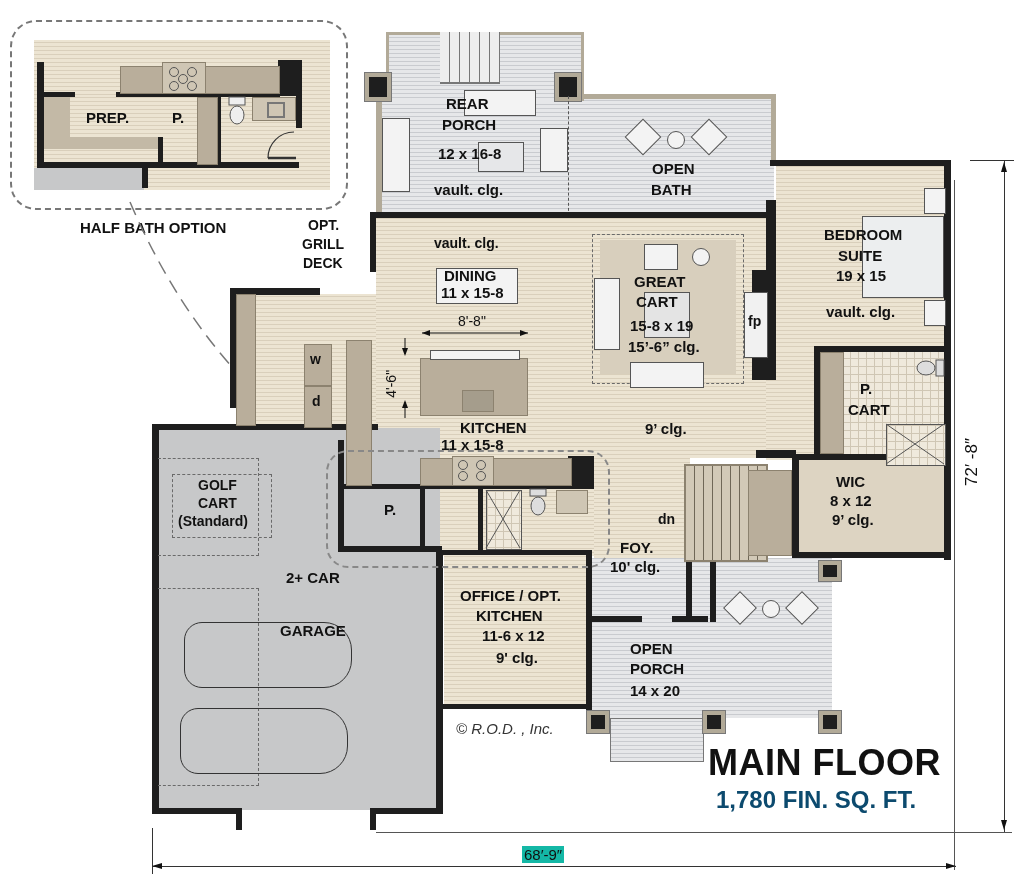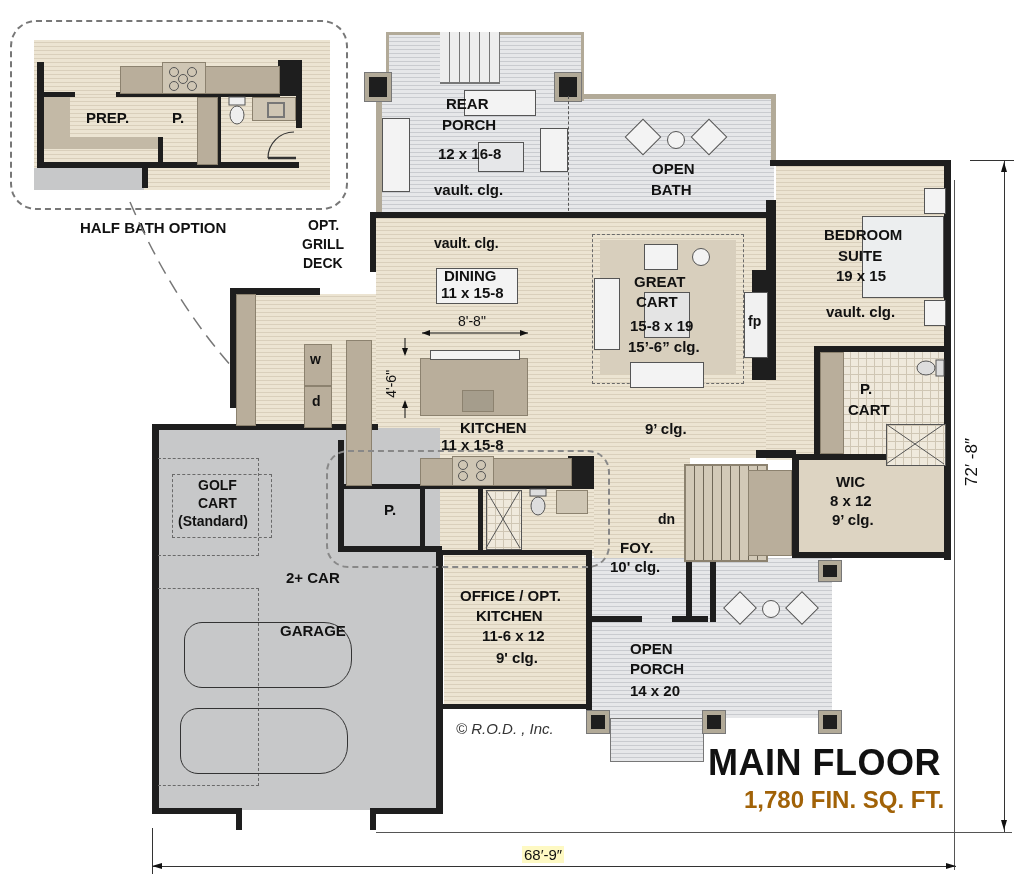--- a/index.html
+++ b/index.html
@@ -273,30 +273,30 @@
 <div class="lbl f15" style="left:482px;top:628px;">11-6 x 12</div>
 <div class="lbl f15" style="left:496px;top:650px;">9' clg.</div>
 
 <div class="lbl f15" style="left:630px;top:641px;">OPEN</div>
 <div class="lbl f15" style="left:630px;top:661px;">PORCH</div>
 <div class="lbl f15" style="left:630px;top:683px;">14 x 20</div>
 
 <div class="abs" style="left:456px;top:720px;font-size:15px;font-style:italic;color:#333;">© R.O.D. , Inc.</div>
 
 <div class="abs" style="left:708px;top:742px;font-size:36px;font-weight:bold;color:#111;letter-spacing:0.5px;">MAIN FLOOR</div>
-<div class="abs" style="left:744px;top:786px;font-size:24px;font-weight:bold;color:#a16207;">1,780 FIN. SQ. FT.</div>
+<div class="abs" style="left:716px;top:786px;font-size:24px;font-weight:bold;color:#0c4a6e;">1,780 FIN. SQ. FT.</div>
 
 <div class="abs" style="left:376px;top:832px;width:636px;border-top:1px solid #555;"></div>
 <div class="abs" style="left:152px;top:866px;width:804px;border-top:1px solid #333;"></div>
 <div class="abs" style="left:152px;top:828px;height:46px;border-left:1px solid #333;"></div>
 <div class="abs" style="left:954px;top:180px;height:690px;border-left:1px solid #555;"></div>
 <div class="abs" style="left:970px;top:160px;width:44px;border-top:1px solid #333;"></div>
 <div class="abs" style="left:1004px;top:160px;height:672px;border-left:1px solid #333;"></div>
 <svg style="left:150px;top:860px;" width="810" height="12">
     <path d="M2 6 L12 3 L12 9 Z" fill="#111"></path>
     <path d="M806 6 L796 3 L796 9 Z" fill="#111"></path>
   </svg>
 <svg style="left:998px;top:160px;" width="12" height="672">
     <path d="M6 2 L3 12 L9 12 Z" fill="#111"></path>
     <path d="M6 670 L3 660 L9 660 Z" fill="#111"></path>
   </svg>
-<div class="abs" style="left:522px;top:846px;font-size:15px;color:#111;background:#fef9c3;padding:0 2px;">68′-9″</div>
+<div class="abs" style="left:522px;top:846px;font-size:15px;color:#111;background:#14b8a6;padding:0 2px;">68′-9″</div>
 <div class="abs" style="left:962px;top:486px;font-size:17px;color:#111;background:#fff;transform:rotate(-90deg);transform-origin:left top;">72′ -8″</div>
 
 </body></html>

